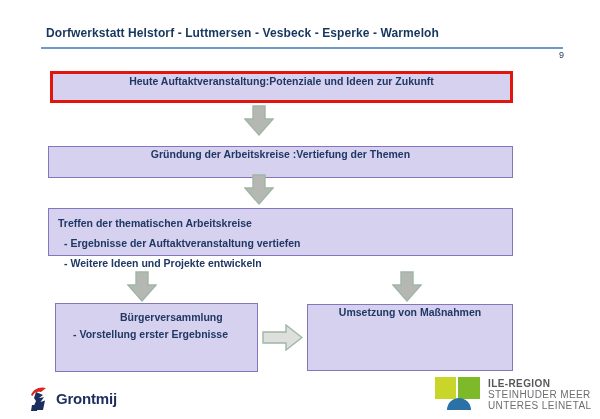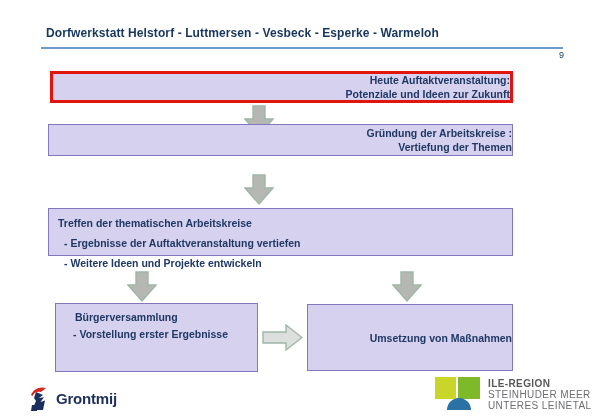--- a/index.html
+++ b/index.html
@@ -9,28 +9,28 @@
     border-radius:16px;
   }
   .abs{position:absolute;box-sizing:border-box;}
   
   .title{left:46px;top:26px;width:520px;font-size:12px;font-weight:bold;color:#17365d;letter-spacing:0.1px;}
   .title-rule{left:41px;top:47px;width:522px;height:2px;background:#6e99cc;}
   .page-number{left:550px;top:50px;width:14px;font-size:9px;color:#17365d;text-align:right;}
   
   .fbox{background:#d6d1ee;border:1px solid #8476bc;color:#1f3864;font-weight:bold;font-size:10.5px;}
   .fbox.highlight{border:3px solid #e0150e;}
-  .centered-lines{display:flex;flex-direction:column;justify-content:center;text-align:right;line-height:14px;}
+  .centered-lines{display:flex;flex-direction:row;justify-content:center;text-align:right;line-height:14px;}
   .box1{left:50px;top:71px;width:463px;height:32px;}
-  .box2{left:48px;top:124px;width:465px;height:32px;}
+  .box2{left:48px;top:146px;width:465px;height:32px;}
   .box3{left:48px;top:208px;width:465px;height:48px;padding-top:4px;line-height:20px;}
   .box3 .lead{padding-left:9px;}
   .box3 .bullet{padding-left:15px;}
   .box4{left:55px;top:303px;width:203px;height:69px;padding-top:5px;line-height:17px;}
-  .box4 .lead{padding-left:19px;}
+  .box4 .lead{padding-left:19px;margin-left:45px;}
   .box4 .bullet{padding-left:17px;}
   .box5{left:307px;top:304px;width:206px;height:67px;}
   
   .arrow{pointer-events:none;}
   
   .grontmij{left:28px;top:385px;display:flex;align-items:center;}
   .grontmij-word{font-size:15px;font-weight:bold;color:#1c2e5e;margin-left:4px;letter-spacing:-0.2px;}
   .ile-sq1{left:435px;top:377px;width:21px;height:22px;background:#c9d528;}
   .ile-sq2{left:458px;top:377px;width:22px;height:22px;background:#7db928;}
   .ile-dome{left:447px;top:398px;width:24px;height:12px;background:#2a72a6;border-radius:12px 12px 0 0;}

